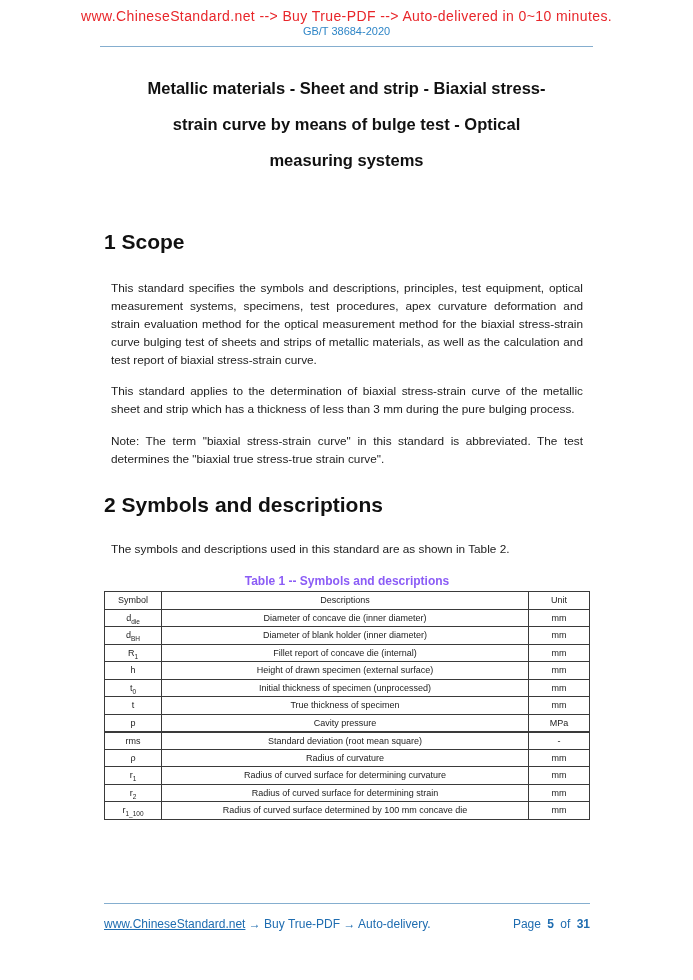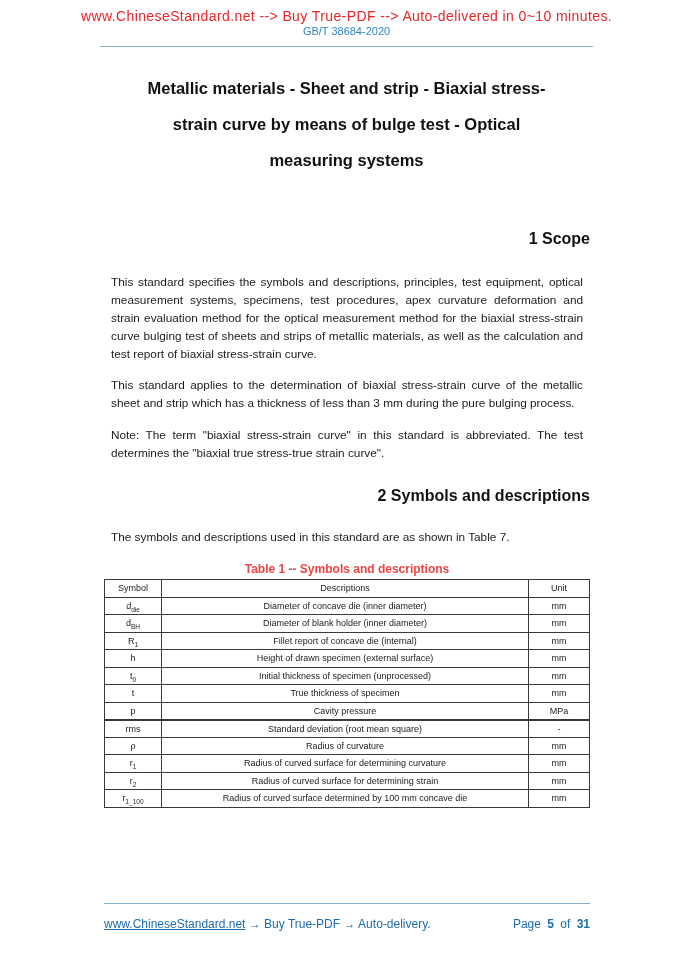--- a/index.html
+++ b/index.html
@@ -45,44 +45,43 @@
     font-size:16.5px;
     font-weight:bold;
     line-height:36px;
     color:#111;
   }
   .content{
     margin:0 103px 0 104px;
   }
   .section-heading{
     margin:0;
-    font-size:16px;
+    font-size:21px;
     font-weight:bold;
     color:#111;
-    text-align:right;
   }
   .h-scope{margin-top:52px;}
   .h-symbols{margin-top:25px;}
   .para{
     margin:7px;
     font-size:11.8px;
     line-height:18px;
     text-align:justify;
     color:var(--ink);
   }
   .p-first{margin-top:25px;}
   .p-next{margin-top:13px;}
   .p-note{margin-top:14px;}
   .p-intro{margin-top:23px;text-align:left;}
   .table-caption{
     margin-top:16px;
     text-align:center;
     font-weight:bold;
     font-size:12px;
-    color:#ef4444;
+    color:#8b5cf6;
   }
   table.symbols-table{
     margin-top:3px;
     width:100%;
     border-collapse:collapse;
   }
   .symbols-table th,
   .symbols-table td{
     border:1px solid var(--table-line);
     height:17.5px;
@@ -141,21 +140,21 @@
   <div class="content">
 
     <h2 class="section-heading h-scope">1 Scope</h2>
 
     <p class="para p-first">This standard specifies the symbols and descriptions, principles, test equipment, optical measurement systems, specimens, test procedures, apex curvature deformation and strain evaluation method for the optical measurement method for the biaxial stress-strain curve bulging test of sheets and strips of metallic materials, as well as the calculation and test report of biaxial stress-strain curve.</p>
     <p class="para p-next">This standard applies to the determination of biaxial stress-strain curve of the metallic sheet and strip which has a thickness of less than 3 mm during the pure bulging process.</p>
     <p class="para p-note">Note: The term "biaxial stress-strain curve" in this standard is abbreviated. The test determines the "biaxial true stress-true strain curve".</p>
 
     <h2 class="section-heading h-symbols">2 Symbols and descriptions</h2>
 
-    <p class="para p-intro">The symbols and descriptions used in this standard are as shown in Table 7.</p>
+    <p class="para p-intro">The symbols and descriptions used in this standard are as shown in Table 2.</p>
 
     <div class="table-caption">Table 1 -- Symbols and descriptions</div>
 
     <table class="symbols-table">
       <colgroup>
         <col class="c-symbol">
           <col class="c-desc">
           <col class="c-unit">
       </colgroup>
       <thead>

